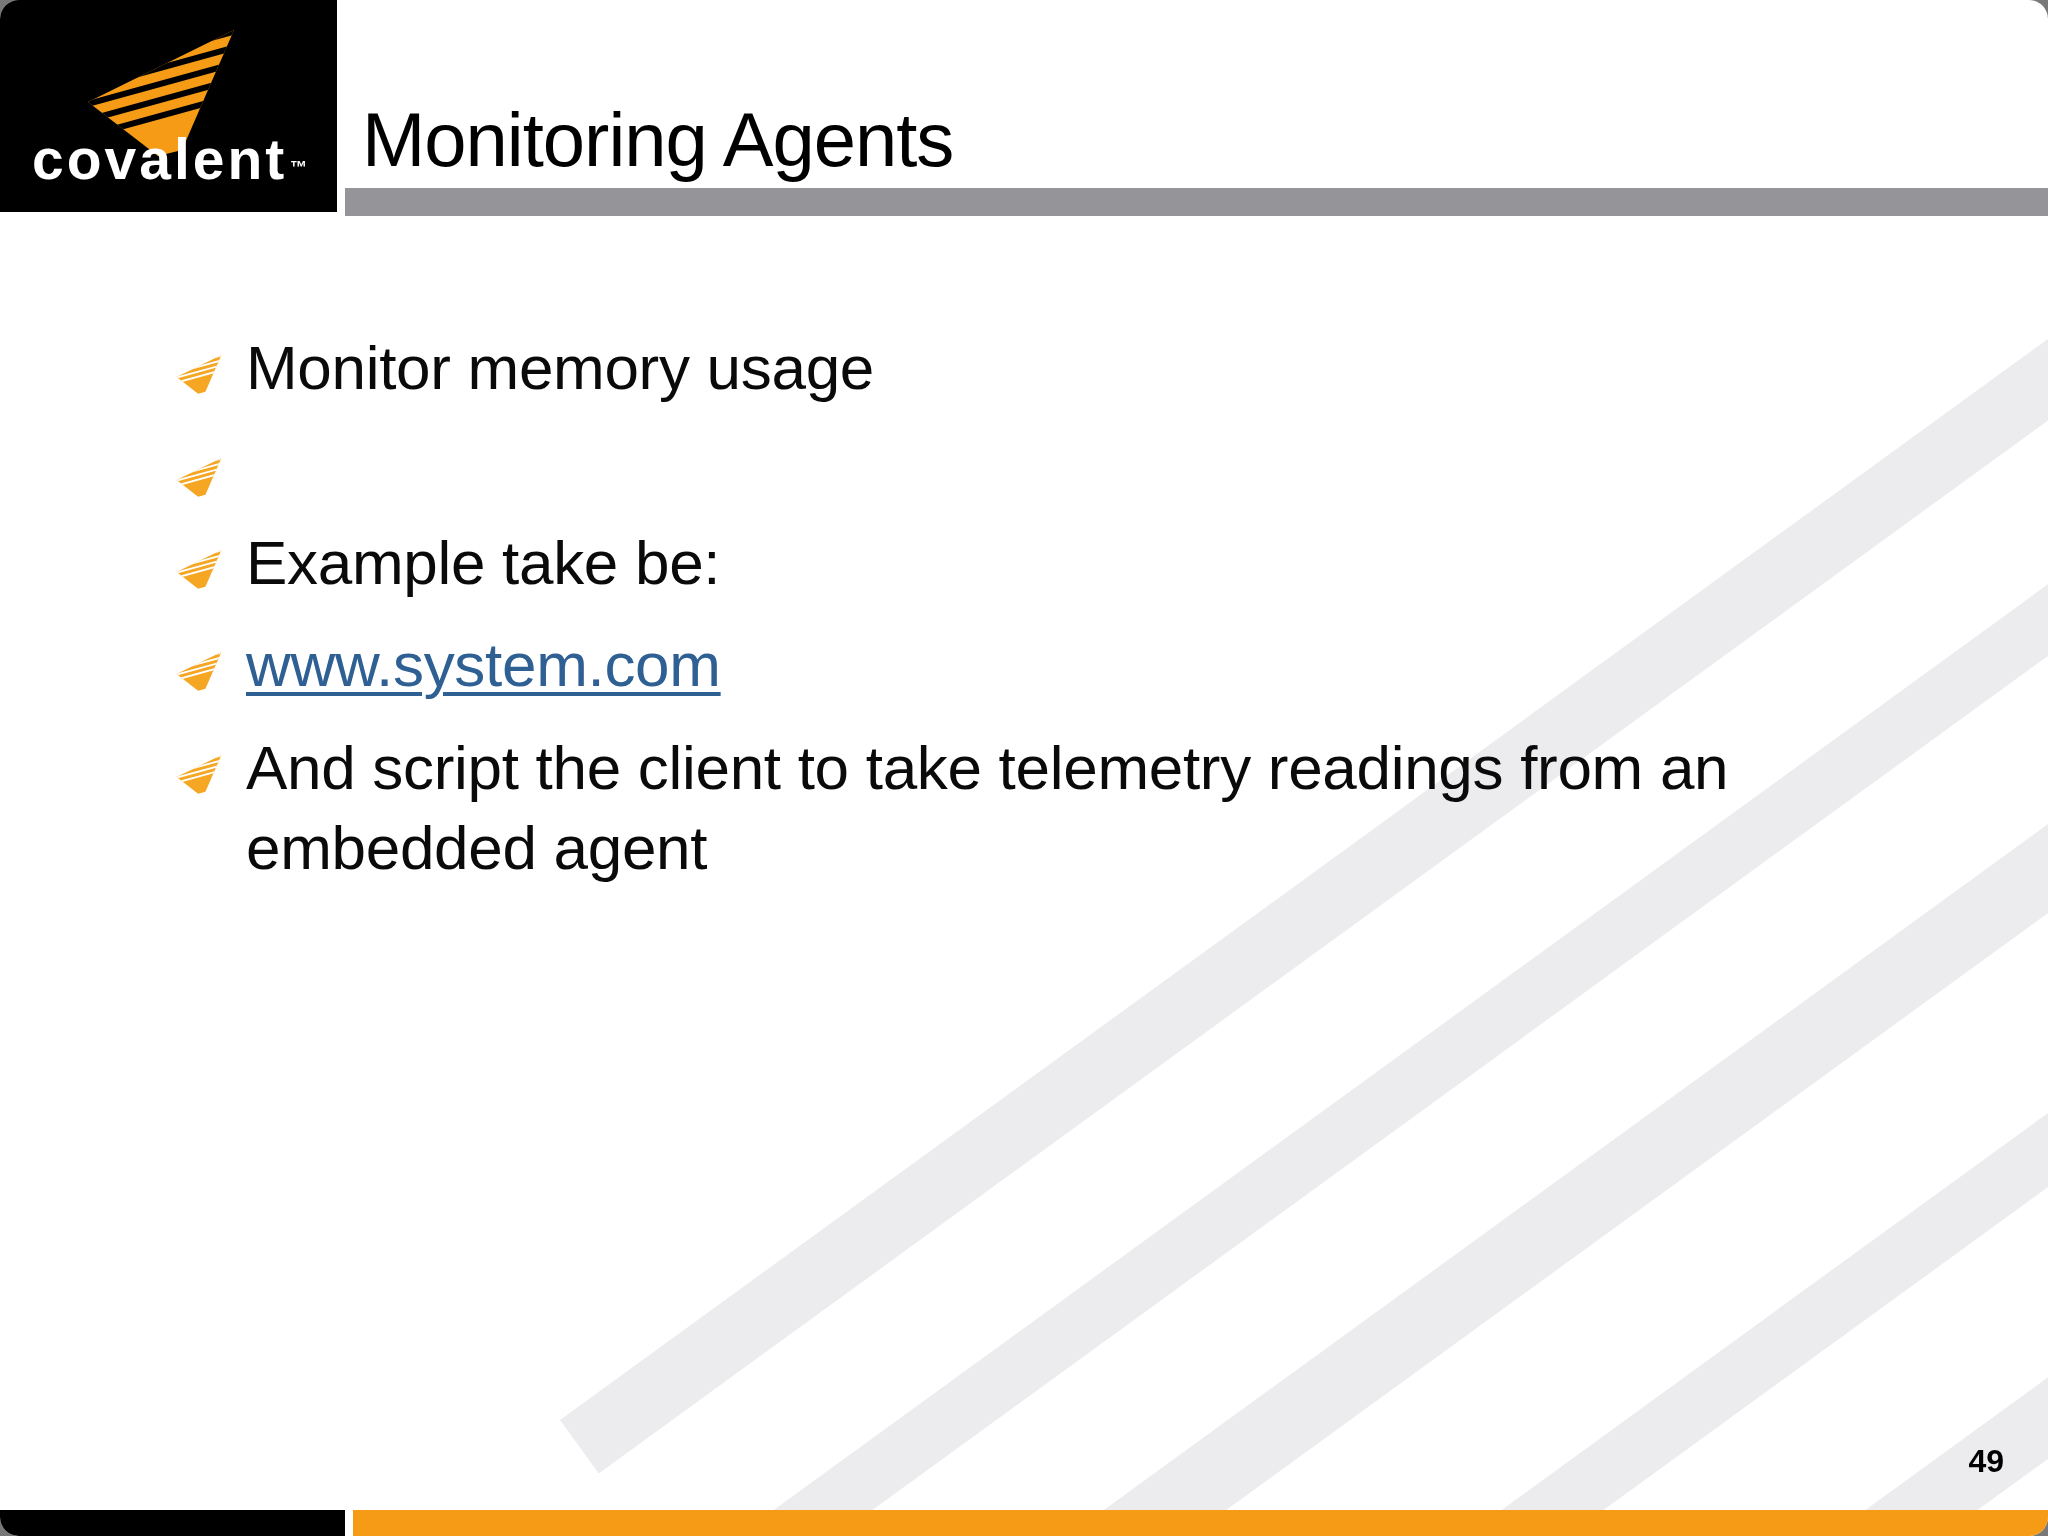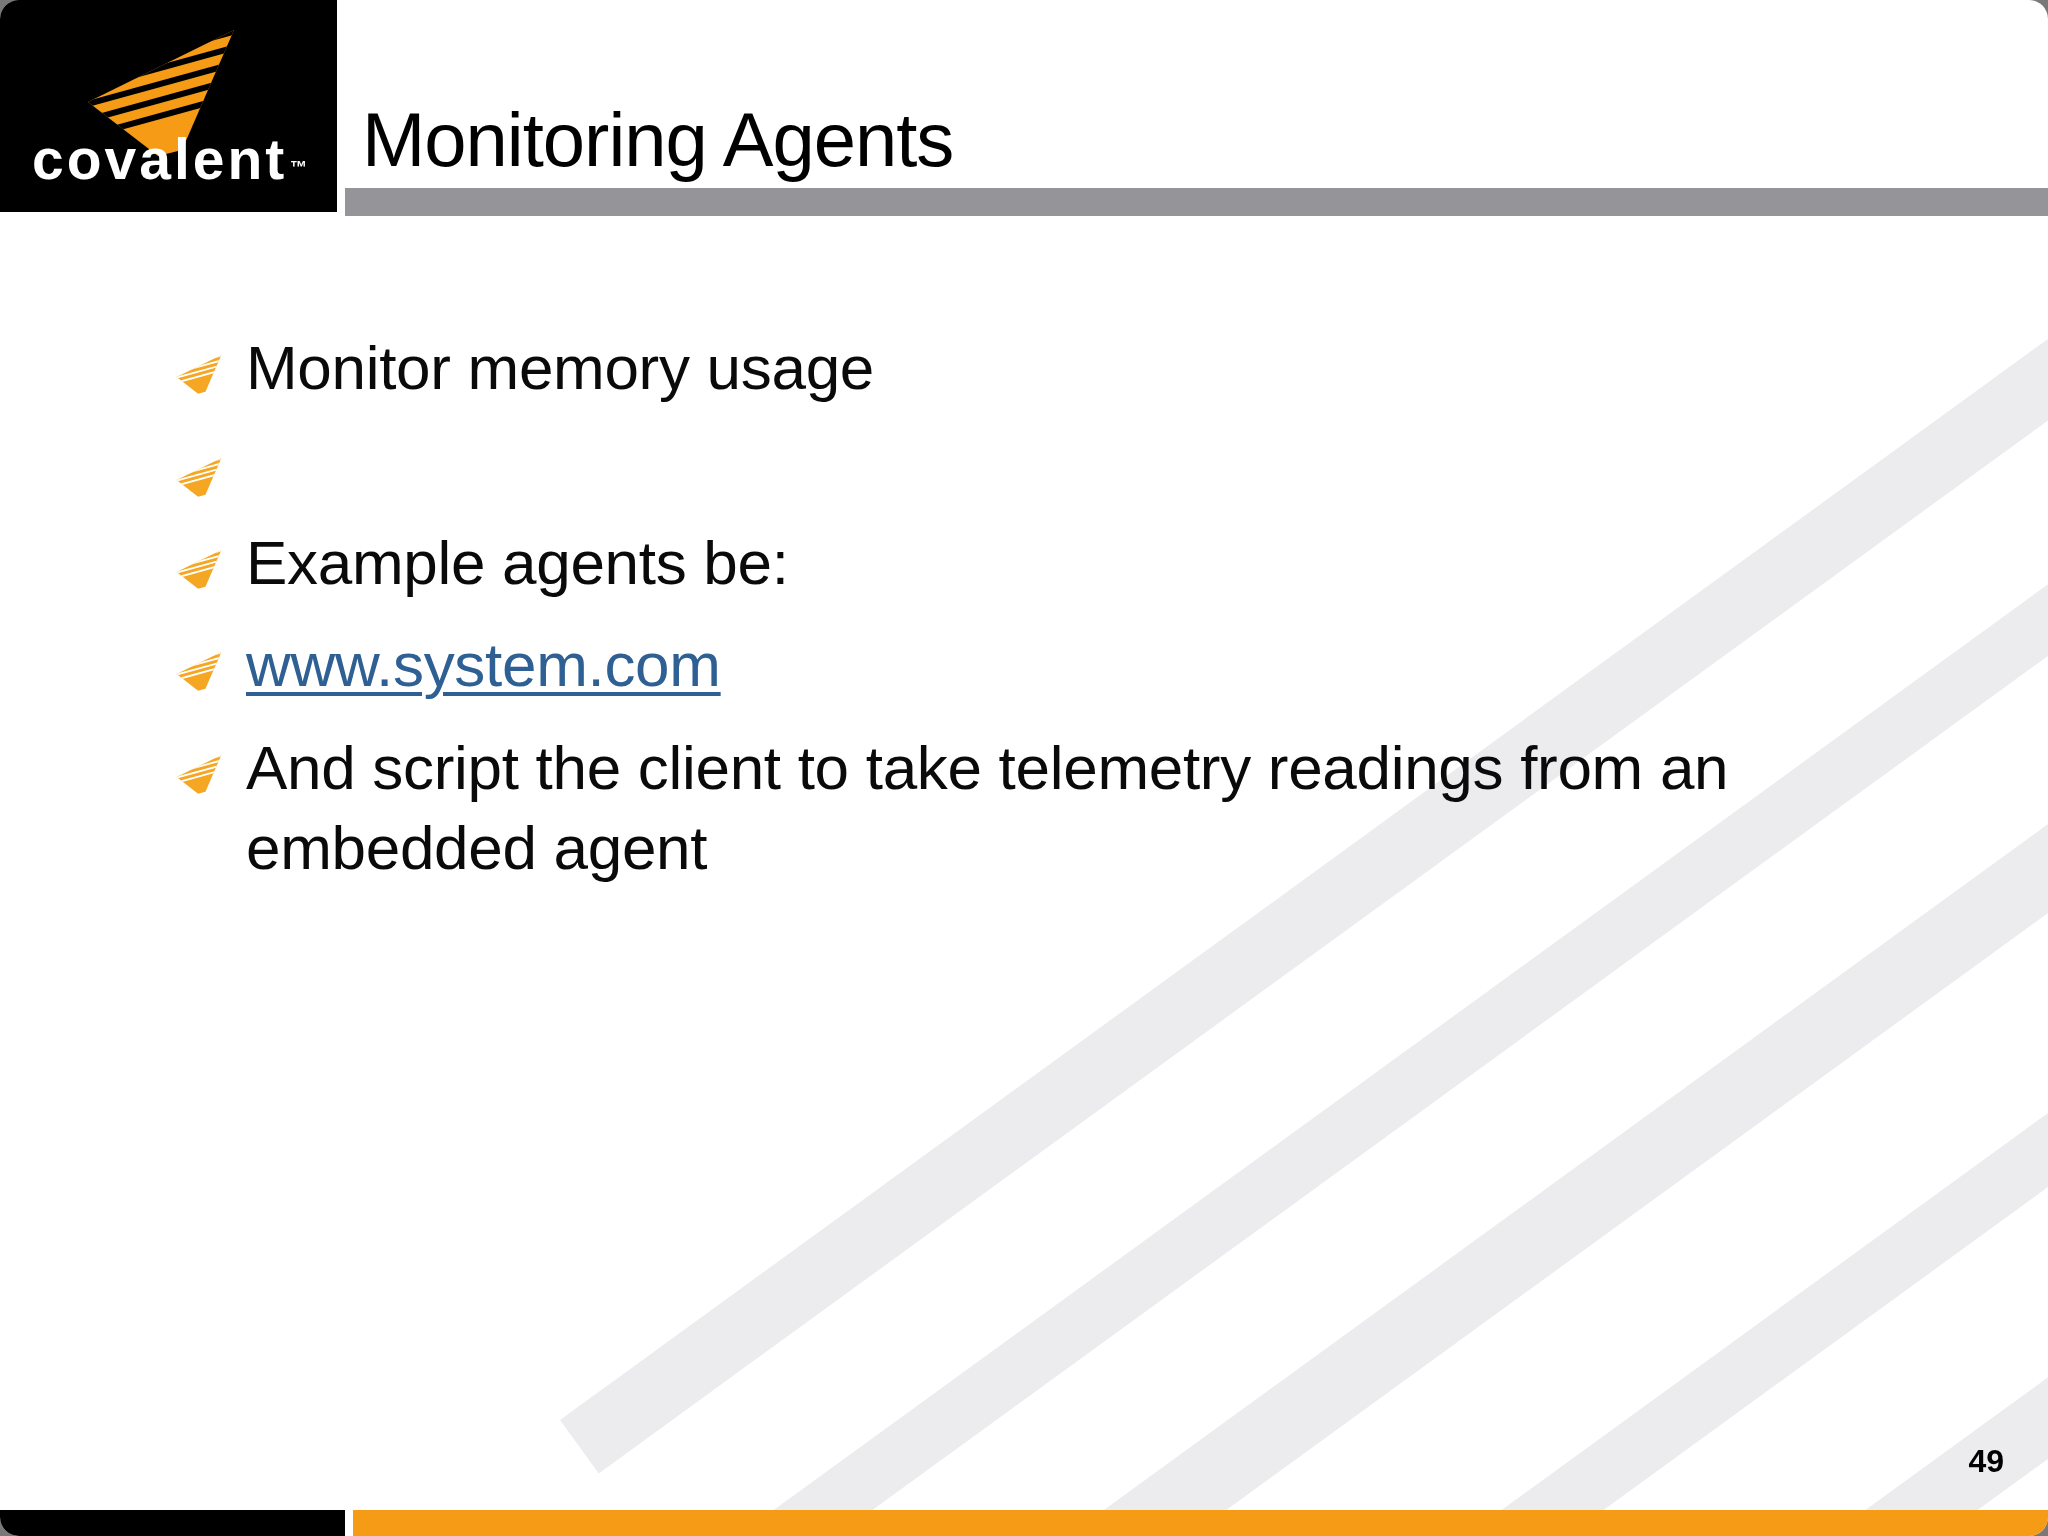--- a/index.html
+++ b/index.html
@@ -218,21 +218,21 @@
         <path d="M148 2 L96 122 L72 128 L2 74 Z" fill="#F5A623"></path>
         <g clip-path="url(#bc4)" stroke="#FFFFFF" stroke-width="6" fill="none">
           <line x1="-20" y1="18" x2="190" y2="-40"></line>
             <line x1="-20" y1="34" x2="190" y2="-24"></line>
           <line x1="-20" y1="50" x2="190" y2="-8"></line>
             <line x1="-20" y1="66" x2="190" y2="8"></line>
           <line x1="-20" y1="82" x2="190" y2="24"></line>
             <line x1="-20" y1="98" x2="190" y2="40"></line>
         </g>
       </svg>
-      <div class="bullet-text">Example agents be:</div>
+      <div class="bullet-text">Example take be:</div>
     </div>
 
     <div class="bullet">
       <svg class="bullet-marker" viewBox="0 0 150 128">
         <defs>
             <clipPath id="bc5">
               <path d="M148 2 L96 122 L72 128 L2 74 Z"></path>
             </clipPath>
           </defs>
         <path d="M148 2 L96 122 L72 128 L2 74 Z" fill="#F5A623"></path>

